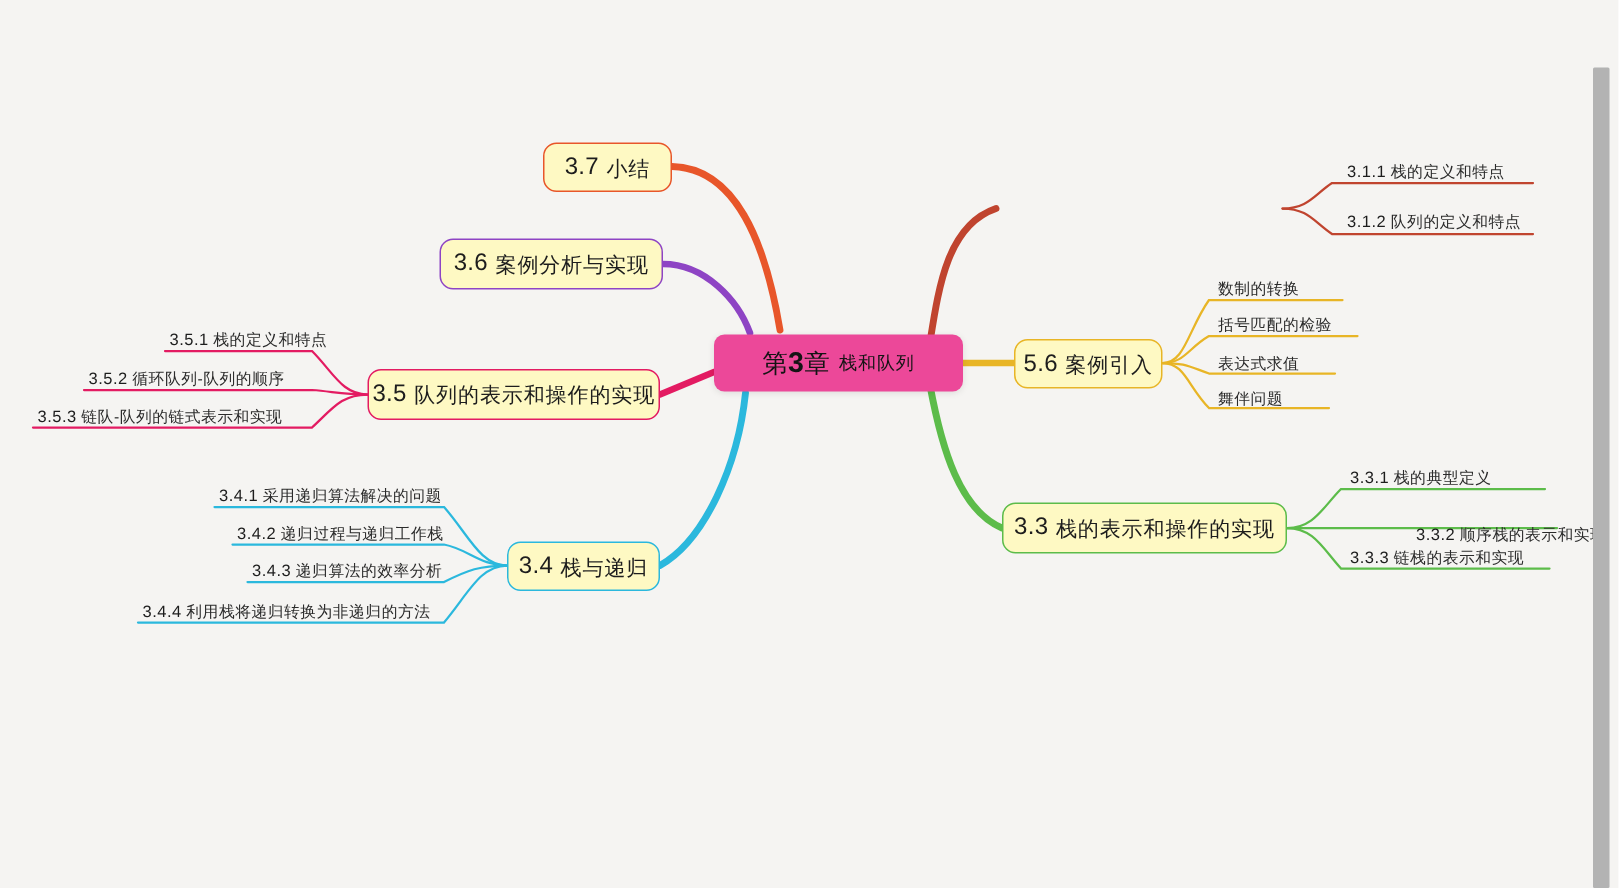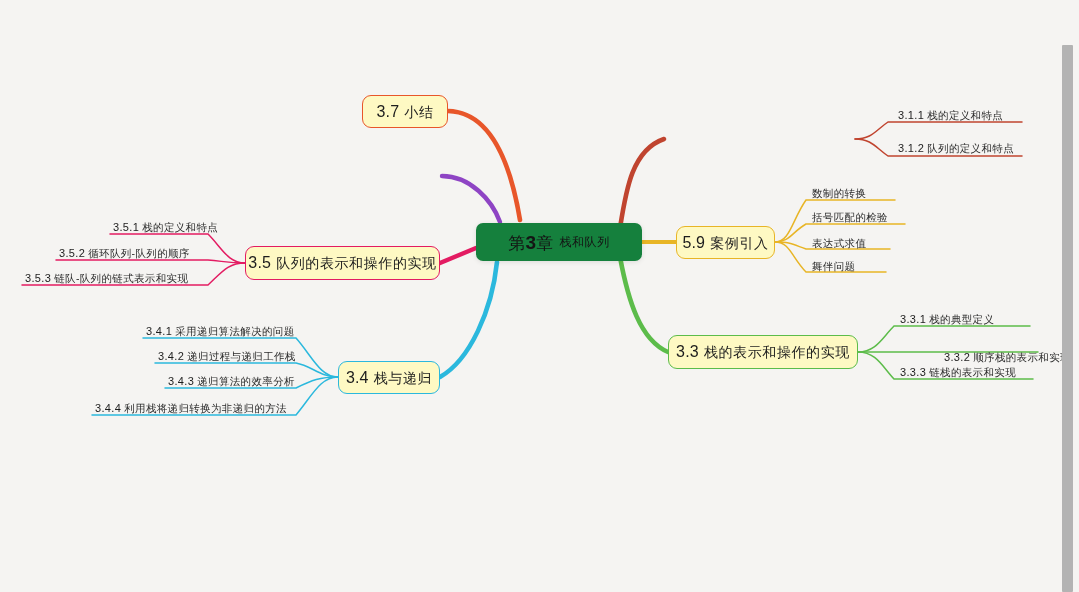--- a/index.html
+++ b/index.html
@@ -52,21 +52,21 @@
   }
 
   
   #root-node {
     left: 476px;
     top: 223px;
     width: 166px;
     height: 38px;
     border: none;
     border-radius: 7px;
-    background: #15803d;
+    background: #ec4899;
     box-shadow: 0 1px 5px rgba(0,0,0,0.10);
   }
   #root-node .num {
     font-size: 17px;
     color: #141414;
     margin-right: 6px;
   }
   #root-node .num b { font-size: 19px; font-weight: 700; }
   #root-node .txt { font-size: 12px; color: #141414; }
 
@@ -143,21 +143,21 @@
   </div>
 
   <div class="leaf" style="left:898px; top:110px; color:#2b2b2b;">
     <span class="lnum">3.1.1</span><span>栈的定义和特点</span>
   </div>
   <div class="leaf" style="left:898px; top:143px;">
     <span class="lnum">3.1.2</span><span>队列的定义和特点</span>
   </div>
 
   <div class="node" style="left:676px; top:226px; width:99px; height:33px; border-color:#e8b526;">
-    <span class="num">5.9</span>
+    <span class="num">5.6</span>
     <span class="txt">案例引入</span>
   </div>
   <div class="leaf" style="left:812px; top:188px;">
     <span>数制的转换</span>
   </div>
   <div class="leaf" style="left:812px; top:212px;">
     <span>括号匹配的检验</span>
   </div>
   <div class="leaf" style="left:812px; top:238px;">
     <span>表达式求值</span>
@@ -204,20 +204,24 @@
   <div class="leaf" style="left:113px; top:222px;">
     <span class="lnum">3.5.1</span><span>栈的定义和特点</span>
   </div>
   <div class="leaf" style="left:59px; top:248px;">
     <span class="lnum">3.5.2</span><span>循环队列-队列的顺序</span>
   </div>
   <div class="leaf" style="left:25px; top:273px;">
     <span class="lnum">3.5.3</span><span>链队-队列的链式表示和实现</span>
   </div>
 
+  <div class="node" style="left:293px; top:159px; width:149px; height:34px; border-color:#8e44c4;">
+    <span class="num">3.6</span>
+    <span class="txt">案例分析与实现</span>
+  </div>
 
   <div class="node" style="left:362px; top:95px; width:86px; height:33px; border-color:#e8562a;">
     <span class="num">3.7</span>
     <span class="txt">小结</span>
   </div>
 
   <div id="scrollbar-track"></div>
   <div id="scrollbar-thumb"></div>
 
 </div>

